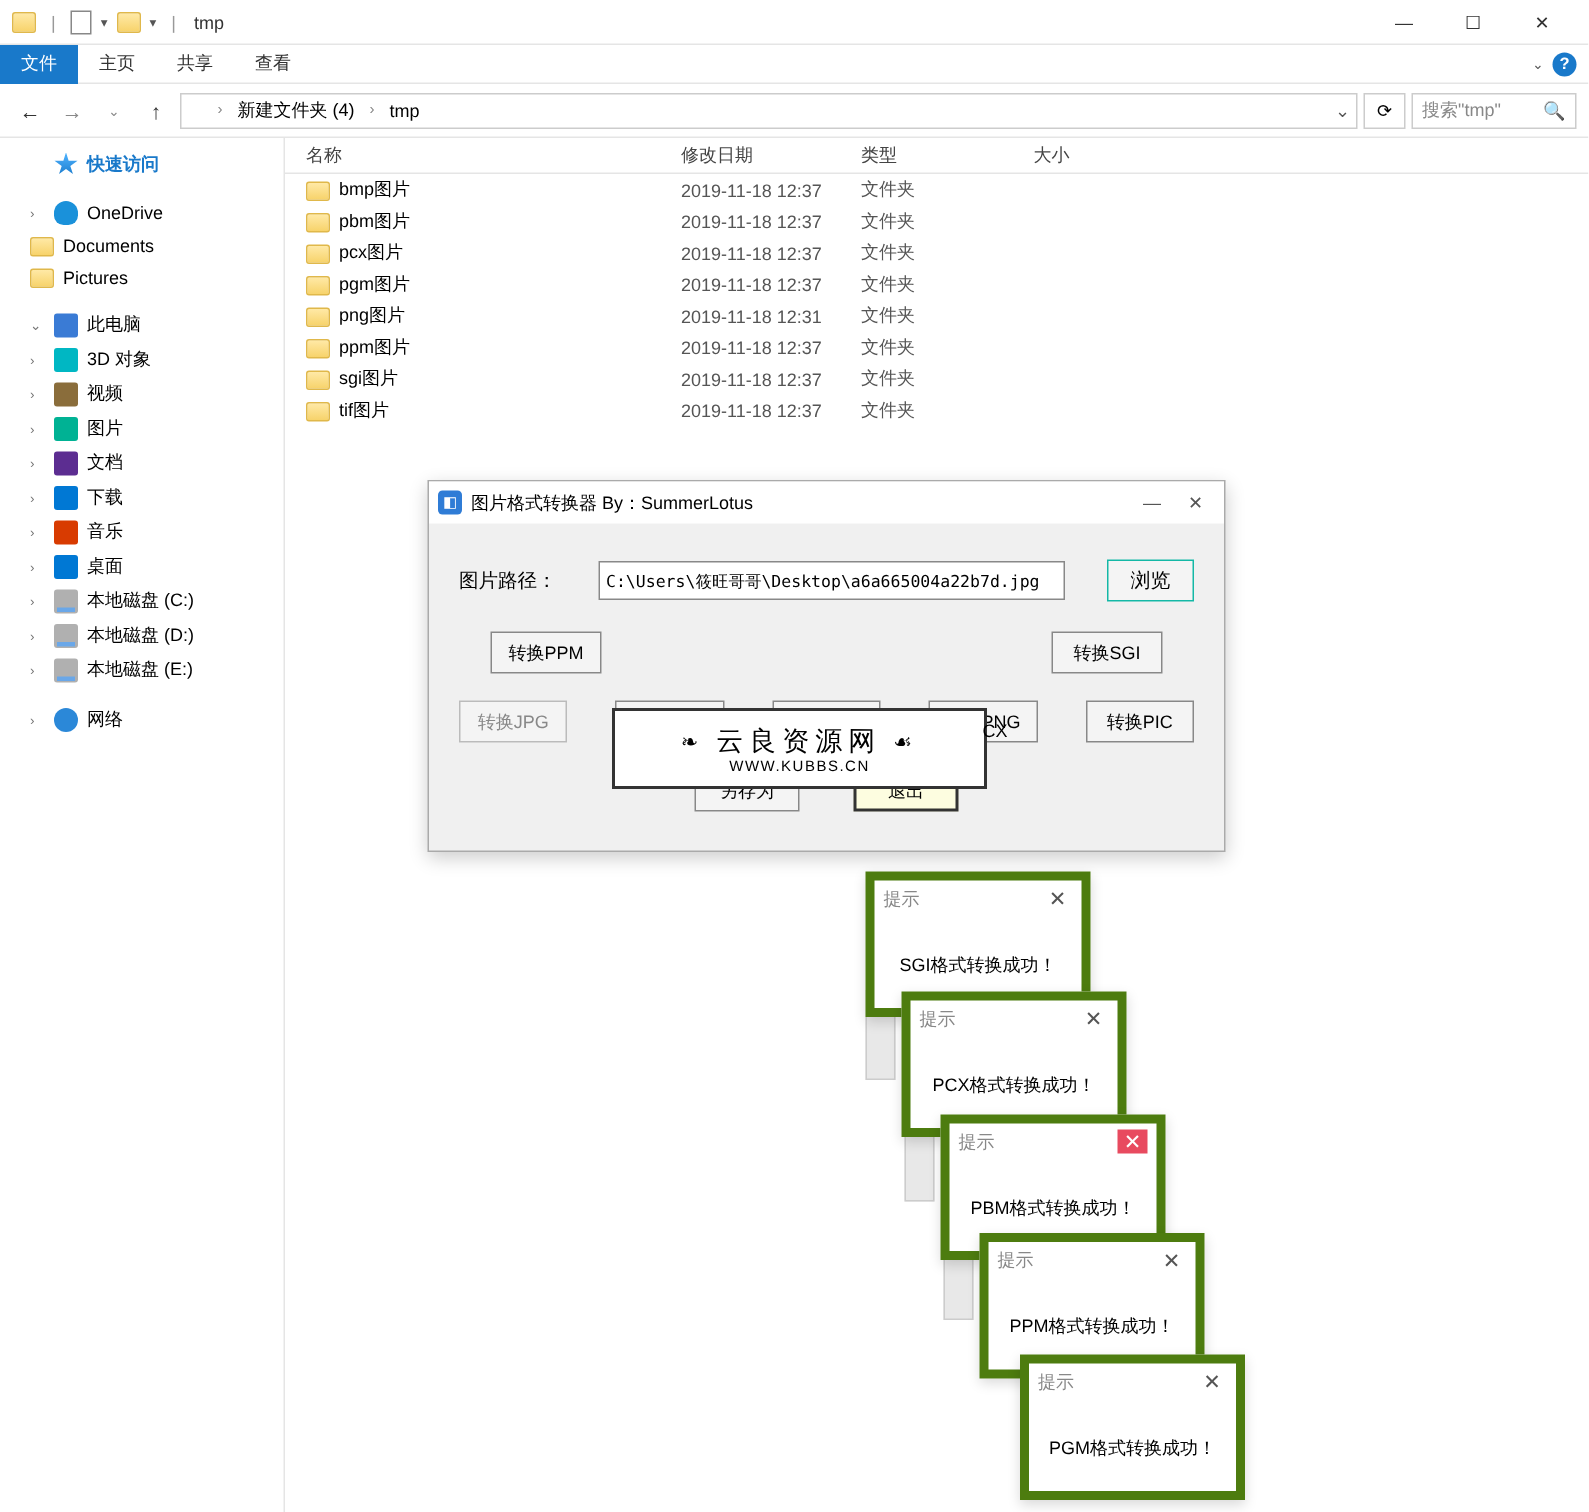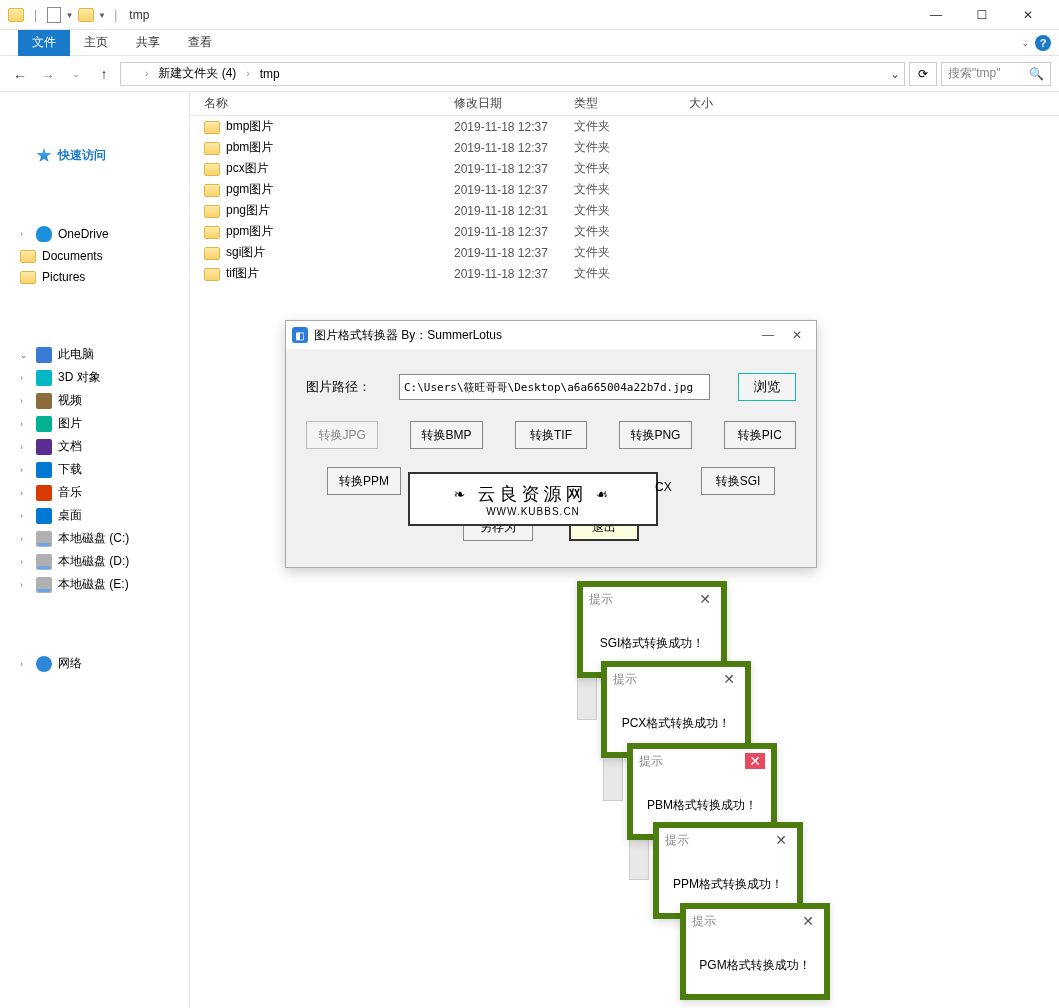--- a/index.html
+++ b/index.html
@@ -10,21 +10,21 @@
 .titlebar .qat { display: flex; align-items: center; gap: 6px; }
 .titlebar .folder-ico { width: 16px; height: 14px; background: linear-gradient(#ffe9a6,#f7d36b); border: 1px solid #e0b84a; border-radius: 2px; }
 .titlebar .sep { color: #999; margin: 0 4px; }
 .titlebar .title { margin-left: 8px; color: #333; }
 .titlebar .wincontrols { margin-left: auto; display: flex; }
 .titlebar .wincontrols div { width: 46px; height: 30px; display: flex; align-items: center; justify-content: center; color: #333; }
 .titlebar .doc-ico { width: 14px; height: 16px; background: #fff; border: 1px solid #888; position: relative; }
 .titlebar .chev { font-size: 9px; color: #555; }
 
 
-.ribbon { height: 26px; display: flex; align-items: center; border-bottom: 1px solid #e5e5e5; padding-left: 18px; }
+.ribbon { height: 26px; display: flex; align-items: center; border-bottom: 1px solid #e5e5e5; }
 .ribbon .file { background: #1979ca; color: #fff; padding: 4px 14px; height: 26px; display: flex; align-items: center; }
 .ribbon .tab { padding: 4px 14px; color: #333; }
 .ribbon .help { margin-left: auto; margin-right: 8px; display:flex; align-items:center; gap:6px;}
 .ribbon .chev2 { font-size: 9px; color: #555; }
 .ribbon .helpico { width:16px;height:16px;border-radius:50%;background:#1979ca;color:#fff;display:flex;align-items:center;justify-content:center;font-size:11px;font-weight:bold;}
 
 
 .navbar { height: 36px; display: flex; align-items: center; padding: 4px 8px; gap: 4px; border-bottom: 1px solid #e5e5e5; }
 .navbtn { width: 24px; height: 24px; display: flex; align-items: center; justify-content: center; color: #888; font-size: 14px; }
 .navbtn.enabled { color: #333; }
@@ -32,21 +32,21 @@
 .addrbar .crumb { padding: 0 4px; }
 .addrbar .gt { color: #888; font-size:10px;}
 .addrbar .right { margin-left:auto; display:flex; gap:4px; color:#555;}
 .refresh { width: 28px; height: 24px; border: 1px solid #ccc; display: flex; align-items: center; justify-content: center; }
 .searchbox { width: 110px; height: 24px; border: 1px solid #ccc; padding: 0 6px; color: #888; display:flex; align-items:center; gap:4px;}
 
 
 .main { display: flex; height: calc(100% - 92px); }
 .sidebar { width: 190px; border-right: 1px solid #e5e5e5; padding: 6px 0; }
 .side-item { display: flex; align-items: center; gap: 6px; padding: 3px 6px 3px 20px; cursor: default; }
-.side-item.top { font-weight: normal; margin-top: 46px; }
+.side-item.top { font-weight: normal; }
 .side-item .exp { width:10px; font-size:9px; color:#777; }
 .ico { width: 16px; height: 16px; display:inline-block; }
 .ico-quick { background: linear-gradient(#4fb3ff,#1979ca); clip-path: polygon(50% 0,61% 35%,98% 35%,68% 57%,79% 91%,50% 70%,21% 91%,32% 57%,2% 35%,39% 35%); }
 .ico-onedrive { background: #1a91da; border-radius: 50% 50% 40% 40%; }
 .ico-folder { background: linear-gradient(#ffe9a6,#f7d36b); border:1px solid #e0b84a; border-radius:2px; height:13px; margin-top:2px;}
 .ico-pc { background: #3a7bd5; border-radius:2px; }
 .ico-3d { background: #00b7c3; border-radius:2px;}
 .ico-video { background: #8a6d3b; border-radius:2px;}
 .ico-pic { background: #00b294; border-radius:2px;}
 .ico-doc { background: #5c2d91; border-radius:2px;}
@@ -333,31 +333,31 @@
       <span>—</span>
       <span>✕</span>
     </div>
   </div>
   <div class="body">
     <div class="pathrow">
       <label>图片路径：</label>
       <input value="C:\Users\筱旺哥哥\Desktop\a6a665004a22b7d.jpg" style="">
       <button class="browse">浏览</button>
     </div>
+    <div class="btnrow" id="btnrow2" style="gap:300px;">
+        <button class="cbtn">转换PPM</button>
+        <button class="cbtn">转换SGI</button>
+      </div>
     <div class="btnrow" id="btnrow1">
         <button class="cbtn disabled">转换JPG</button>
         <button class="cbtn">转换BMP</button>
         <button class="cbtn">转换TIF</button>
         <button class="cbtn">转换PNG</button>
         <button class="cbtn">转换PIC</button>
       </div>
-    <div class="btnrow" id="btnrow2" style="gap:300px;">
-        <button class="cbtn">转换PPM</button>
-        <button class="cbtn">转换SGI</button>
-      </div>
     <div class="lastrow">
       <button class="cbtn">另存为</button>
       <button class="cbtn exit">退出</button>
     </div>
   </div>
 </div>
 
 <div class="watermark">
   <div class="l1">
       <span class="orn">❧</span>

